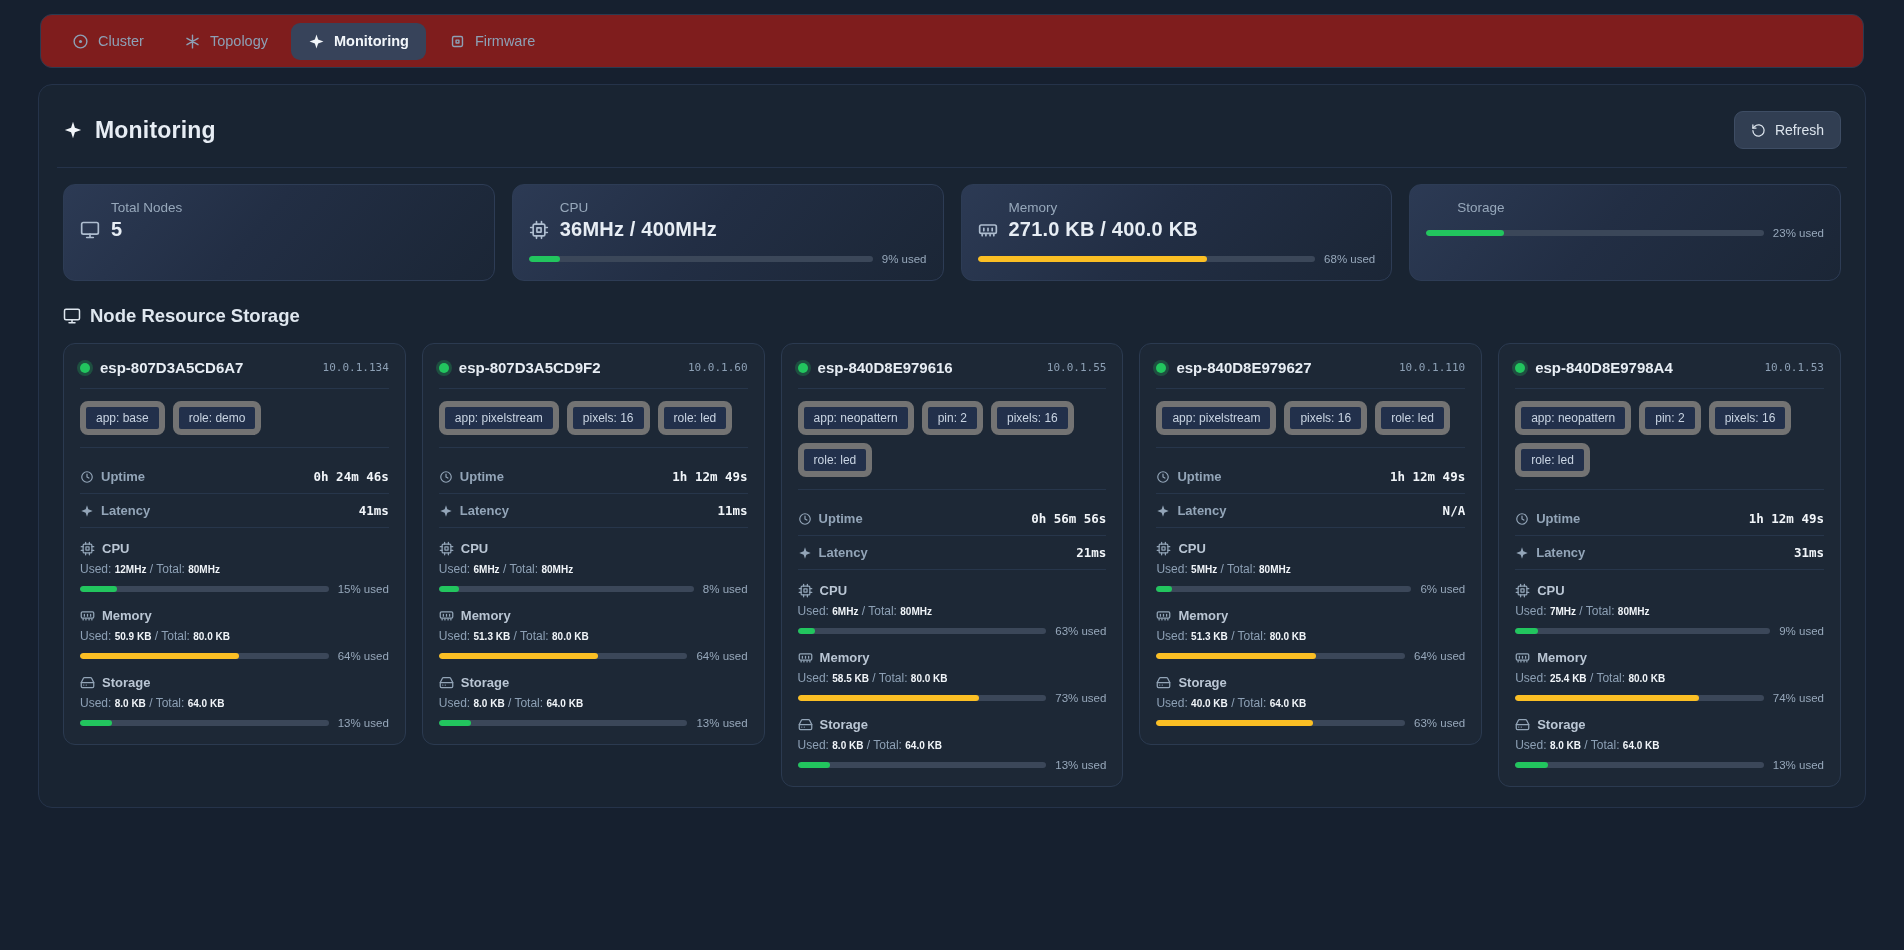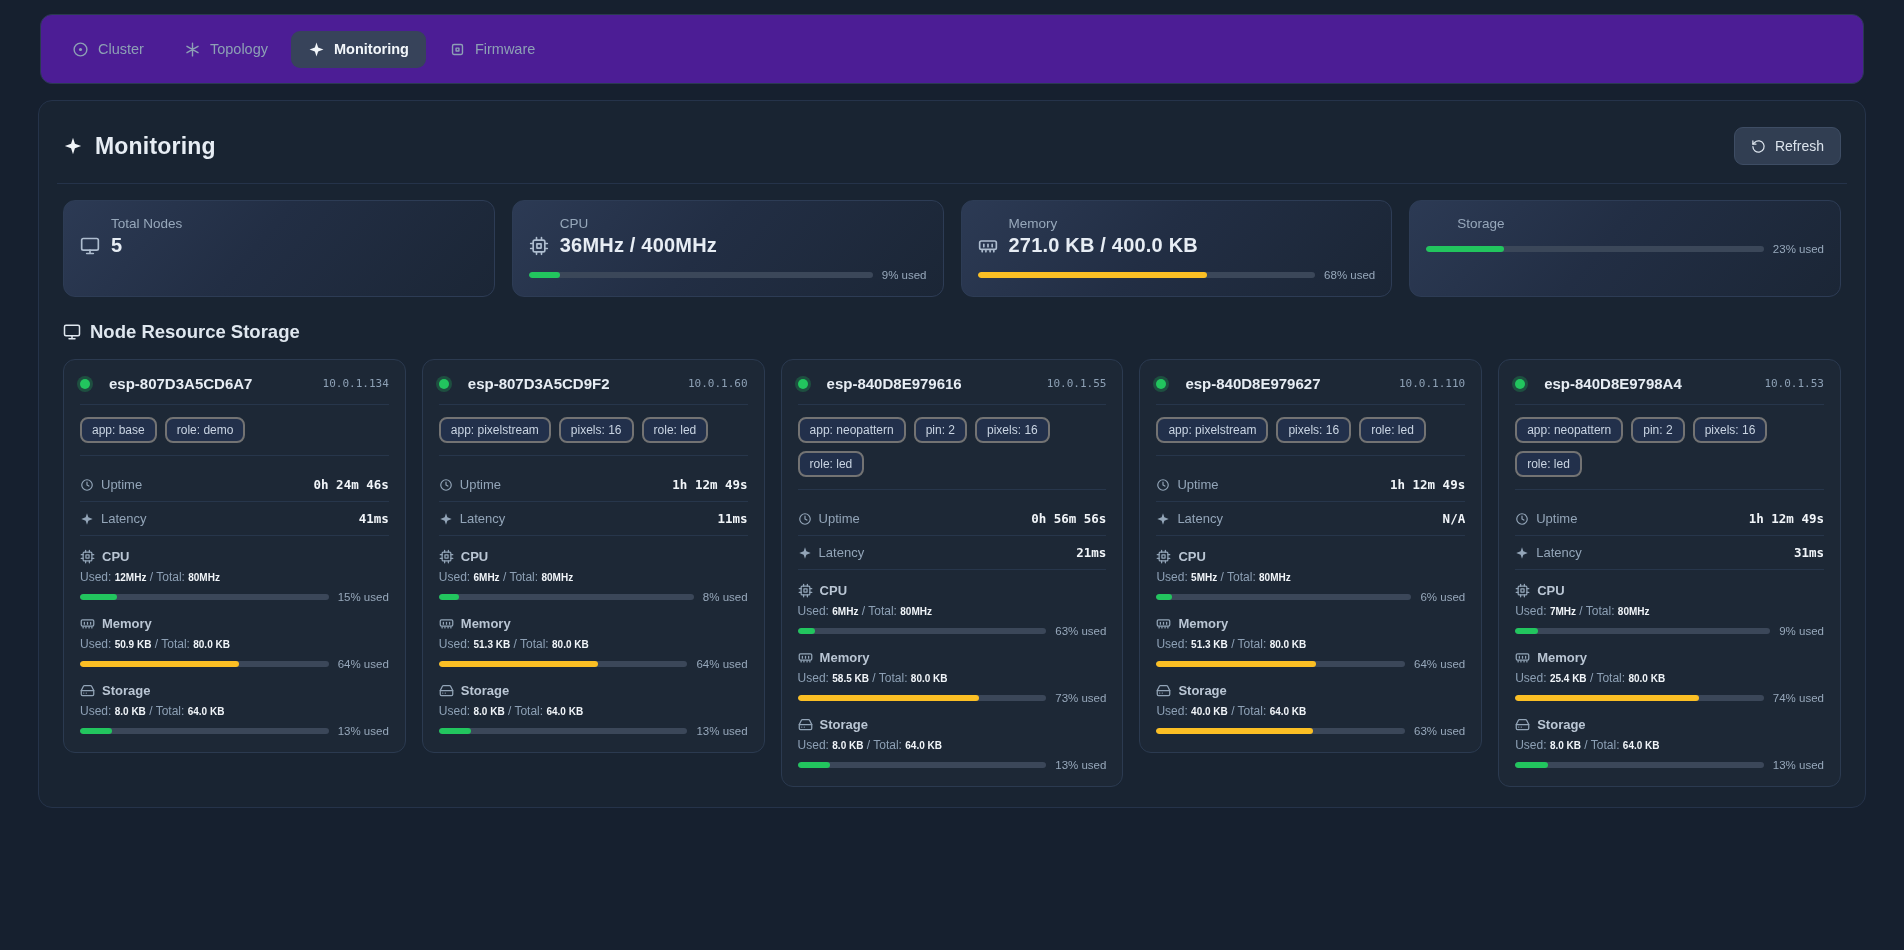--- a/index.html
+++ b/index.html
@@ -3,21 +3,21 @@
 <meta charset="utf-8">
 <style>
   *{margin:0;padding:0;box-sizing:border-box}
   body{width:1904px;height:950px;background:#16202f;font-family:"Liberation Sans","DejaVu Sans",sans-serif;color:#e7edf4;overflow:hidden}
   button{font-family:inherit}
   .icon{display:inline-flex;flex:none}
   .icon svg{width:100%;height:100%}
   .i14{width:14px;height:14px}.i15{width:15px;height:15px}.i17{width:17px;height:17px}.i18{width:18px;height:18px}.i20{width:20px;height:20px}
 
   
-  .topbar{margin:14px 40px 0;height:70px;background:#4c1d95;border:1px solid #2a3a50;border-radius:12px;display:flex;align-items:center;padding:0 14px;gap:6px}
+  .topbar{margin:14px 40px 0;height:54px;background:#7f1d1d;border:1px solid #2a3a50;border-radius:12px;display:flex;align-items:center;padding:0 14px;gap:6px}
   .nav-tabs{display:flex;align-items:center;gap:6px}
   .nav-item{display:flex;align-items:center;gap:9px;padding:10px 17px;border-radius:9px;background:transparent;border:none;color:#8da0b5;font-size:14.5px;font-weight:500;cursor:pointer}
   .nav-item.active{background:#37435a;color:#f2f6fa;font-weight:700}
   .nav-right{margin-left:auto;display:flex;align-items:center;gap:12px}
   .theme-btn{width:42px;height:42px;border-radius:10px;background:#141e2c;border:1px solid #2a3a50;color:#d5dde8;display:flex;align-items:center;justify-content:center;cursor:pointer}
   .status-pill{display:flex;align-items:center;gap:9px;padding:10px 18px;border-radius:10px;background:rgba(34,197,94,.10);border:1px solid rgba(34,197,94,.5);color:#22c55e;font-size:14px;font-weight:700}
   .pill-dot{width:8px;height:8px;border-radius:50%;background:#22c55e}
 
   
   .panel{margin:16px 38px 0;background:#192432;border:1px solid #25334a;border-radius:14px;padding:16px 18px 20px}
@@ -39,29 +39,29 @@
   .bar-row{display:flex;align-items:center;gap:9px}
   .sc-bar-row{margin-top:12px}
   .bar{flex:1;height:6px;border-radius:3px;background:#3b4759;overflow:hidden}
   .fill{height:100%;border-radius:3px}
   .pct{color:#97a8bb;font-size:11.5px;white-space:nowrap}
 
   
   .nodes-head{display:flex;align-items:center;gap:9px;margin:24px 6px 0;color:#dfe7ef}
   .nodes-grid{display:grid;grid-template-columns:repeat(5,1fr);gap:16px;margin:16px 6px 0;align-items:start}
   .node-card{background:#1d2836;border:1px solid #2b3a50;border-radius:12px;padding:15px 16px}
-  .node-head{display:flex;align-items:center;gap:17px}
+  .node-head{display:flex;align-items:center;gap:8px}
   .status-dot{width:10px;height:10px;border-radius:50%;background:#22c55e;box-shadow:0 0 0 3px rgba(34,197,94,.25);flex:none;margin-right:2px}
   .node-name{font-size:15px;font-weight:700;white-space:nowrap}
   .node-ip{margin-left:auto;font-family:"DejaVu Sans Mono",monospace;font-size:11px;color:#8da0b5;white-space:nowrap}
   .divider{height:1px;background:#27364b;margin:12px 0}
   .tags{display:flex;flex-wrap:wrap;gap:8px}
-  .tag{background:#22304b;border:2px solid #737373;border-radius:8px;padding:4px 10px;font-size:12px;color:#c9d4e2;white-space:nowrap}
+  .tag{background:#22304b;border:6px solid #737373;border-radius:8px;padding:4px 10px;font-size:12px;color:#c9d4e2;white-space:nowrap}
   .kv-row{display:flex;align-items:center;justify-content:space-between;padding:9px 0;border-bottom:1px solid #27364b}
-  .kv-label{display:flex;align-items:center;gap:7px;color:#93a5b8;font-size:13px;font-weight:400}
+  .kv-label{display:flex;align-items:center;gap:7px;color:#93a5b8;font-size:13px;font-weight:700}
   .kv-value{font-family:"DejaVu Sans Mono",monospace;font-size:12.5px;font-weight:700;color:#f1f5f9}
   .resource{margin-top:13px}
   .res-head{display:flex;align-items:center;gap:7px;color:#bac6d4;font-size:13px;font-weight:600}
   .res-icon{color:#93a5b8}
   .res-usage{margin-top:6px;font-size:12px;color:#8da0b5}
   .res-usage b{color:#f1f5f9;font-size:10px}
   .resource .bar-row{margin-top:7px}
 </style>
 </head>
 <body>

